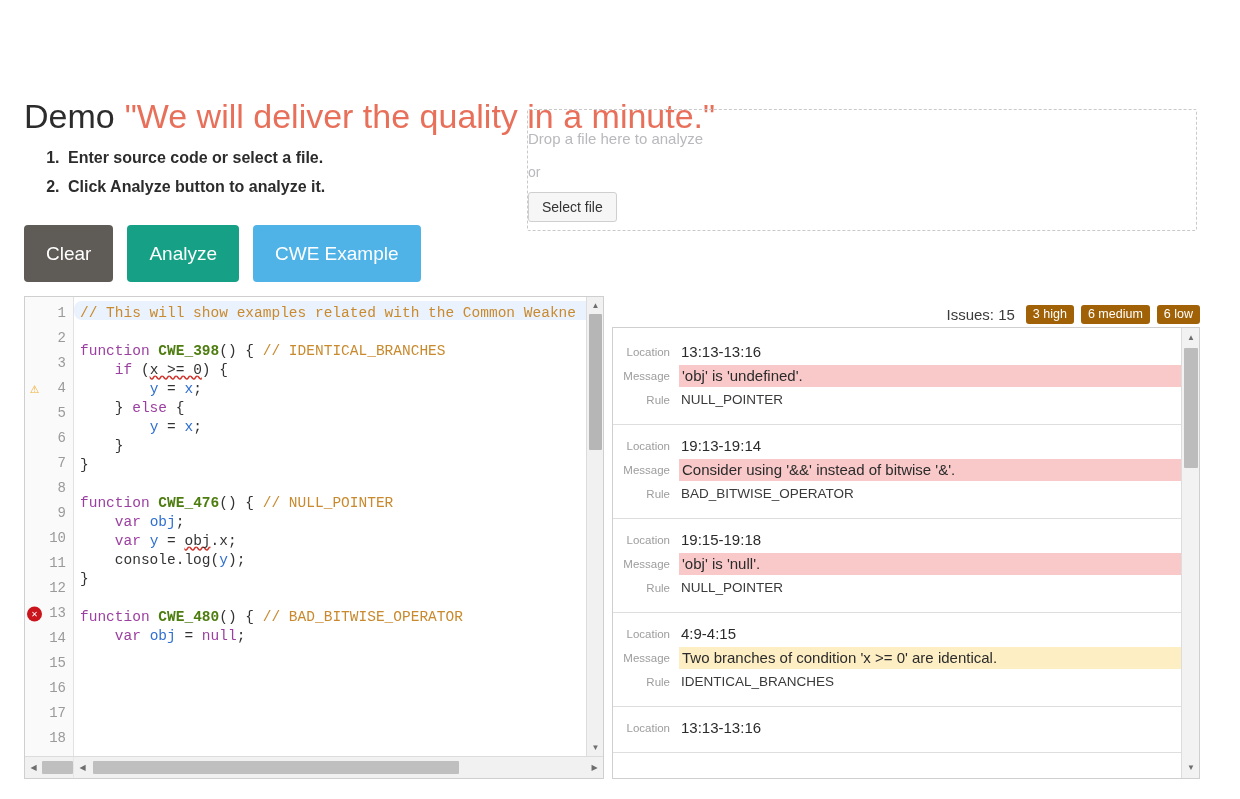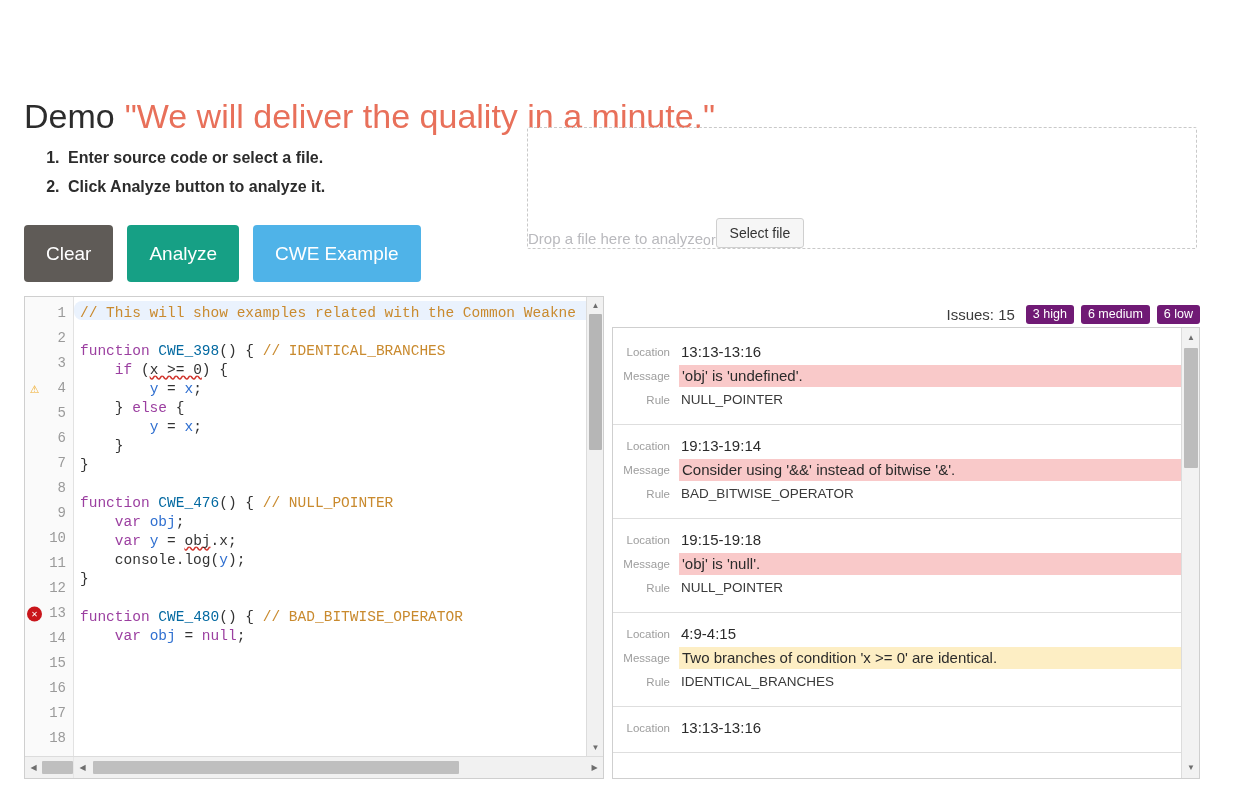--- a/index.html
+++ b/index.html
@@ -63,28 +63,28 @@
     margin-right: 14px;
   }
   .btn-analyze { background: #16a085; }
   .btn-clear  { background: #5f5b57; }
   .btn-cwe    { background: #4fb3e8; }
 
   
   .dropzone {
     position: absolute;
     left: 527px;
-    top: 127px;
+    top: 109px;
     width: 670px;
     height: 122px;
     border: 1px dashed #c9c9c9;
     border-radius: 2px;
     display: flex;
-    flex-direction: row;
-    align-items: flex-end;
+    flex-direction: column;
+    align-items: flex-start;
     justify-content: flex-start;
     padding-top: 20px;
   }
   .dz-title {
     color: #b9b9bd;
     font-size: 15px;
     line-height: 18px;
   }
   .dz-or {
     color: #b9b9bd;
@@ -174,21 +174,21 @@
     line-height: 25px;
     font-family: "Liberation Mono", monospace;
     font-size: 14.5px;
     white-space: pre;
     padding-left: 6px;
     color: #333333;
     border-radius: 8px;
   }
   .cline.active { background: #eaf2fd; }
   .kw   { color: #9b3fa0; }
-  .fn   { color: #0369a1; }
+  .fn   { color: #4d7c0f; font-weight: bold; }
   .var  { color: #2f6fd0; }
   .cmt  { color: #c98a2e; }
   .plain{ color: #333333; }
   .squig {
     text-decoration: underline wavy #d0342c;
     text-decoration-skip-ink: none;
   }
 
   
   .vscroll {
@@ -253,21 +253,21 @@
     align-items: center;
     justify-content: flex-end;
     gap: 7px;
   }
   .issues-count {
     font-size: 15px;
     color: #3b3b3b;
     margin-right: 4px;
   }
   .badge {
-    background: #701a75;
+    background: #a16207;
     color: #ffffff;
     font-size: 12.5px;
     border-radius: 3px;
     padding: 2px 7px 3px 7px;
     line-height: 14px;
     white-space: nowrap;
   }
 
   
   .issues-panel {

